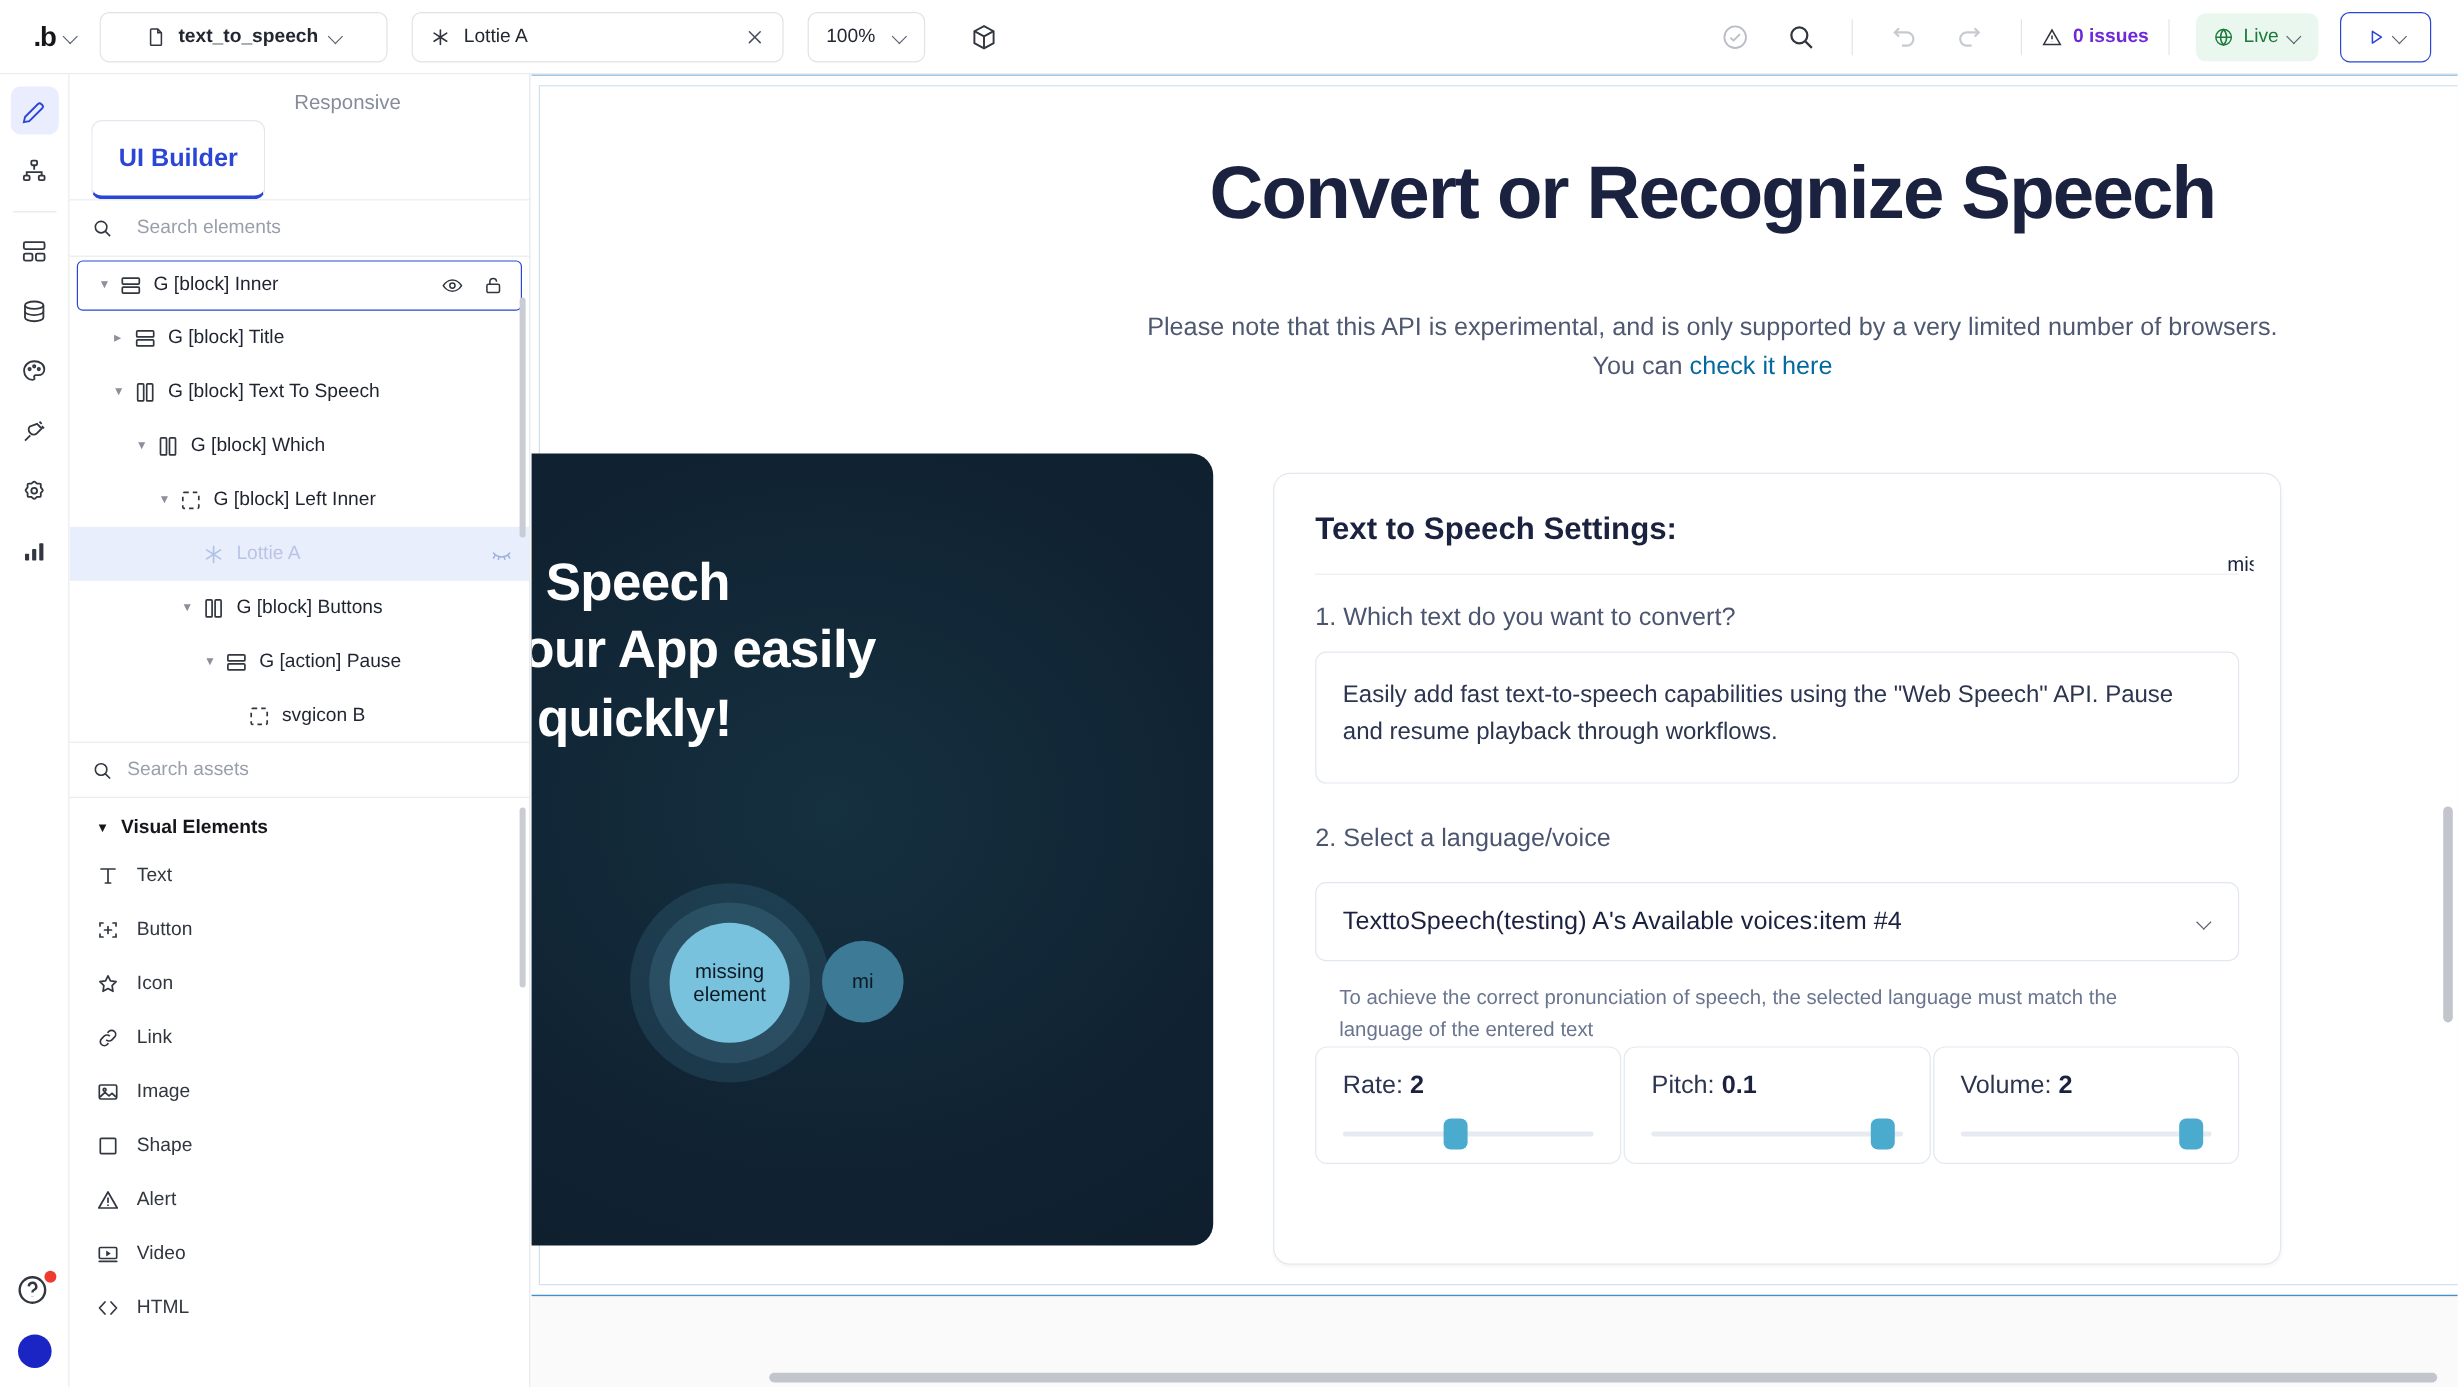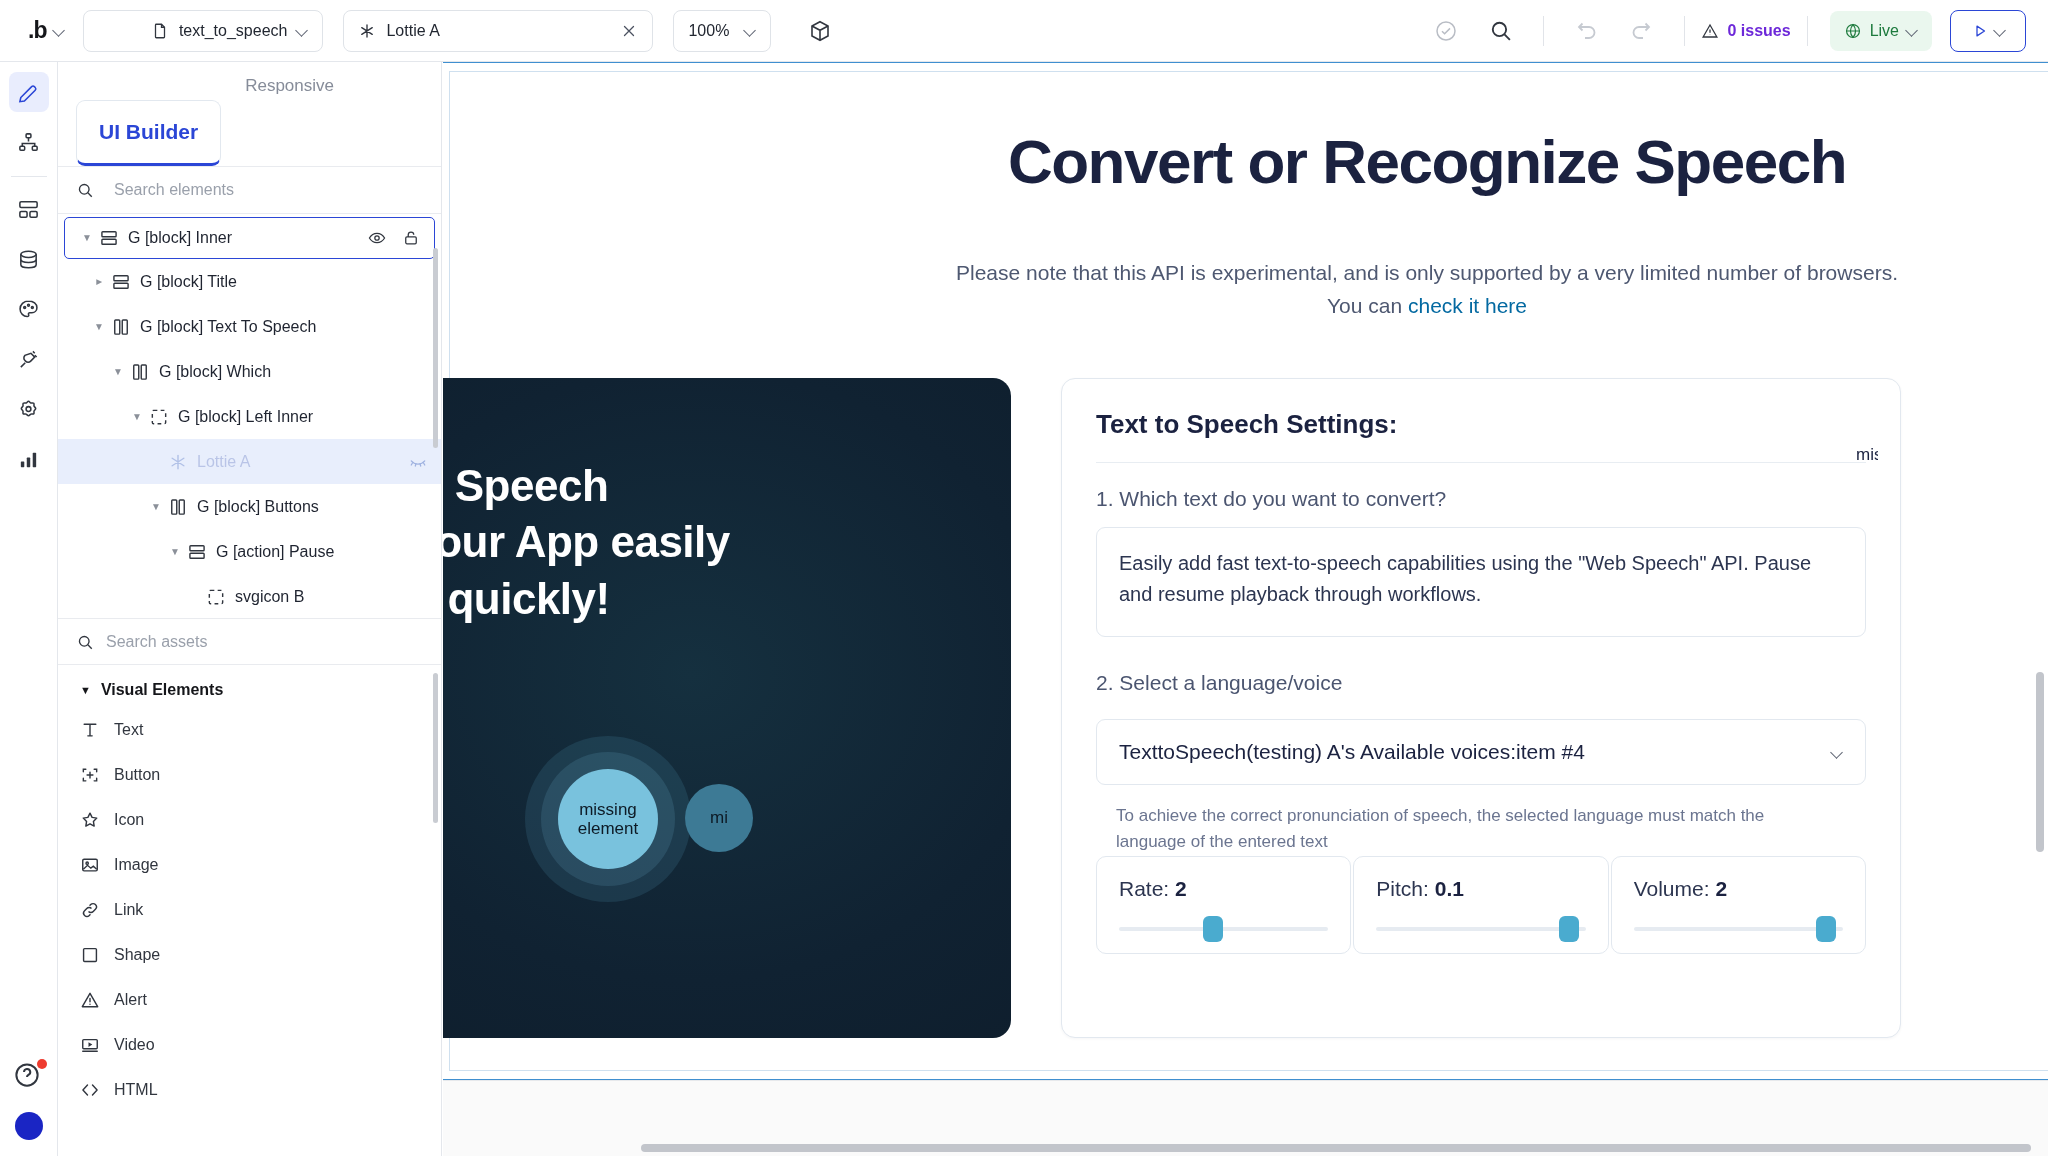--- a/index.html
+++ b/index.html
@@ -26,21 +26,21 @@
   .chev::after{
     content:""; position:absolute; left:0; top:1px;
     width:8px; height:8px; border-right:1.6px solid #5b6170; border-bottom:1.6px solid #5b6170;
     transform: rotate(45deg);
   }
   .pill {
     height: 42px; border:1px solid #dfe3e8; border-radius:8px;
     display:flex; align-items:center; gap:10px; padding:0 14px;
     background:#fff; font-size:16px; color:#222731;
   }
-  .pill.file { width: 240px; justify-content: flex-end; margin-right:20px; }
+  .pill.file { width: 240px; justify-content: center; margin-right:20px;font-weight:bold; }
   .pill.file .inner { display:flex; align-items:center; gap:10px; }
   .pill.tab { width: 310px; justify-content: space-between; margin-right: 20px; }
   .pill.tab .inner { display:flex; align-items:center; gap:10px; }
   .pill.zoom { width: 98px; justify-content: space-between; margin-right: 22px;}
   .ico { width:18px; height:18px; display:inline-block; flex: 0 0 auto; }
   .ico svg { display:block; width:100%; height:100%; }
   .sep-v { width:1px; height:30px; background:#e1e4e9; margin:0 16px; }
   .tb-right { margin-left:auto; display:flex; align-items:center; gap:0; padding-right:4px; }
   .tb-icon { width:30px; height:30px; display:flex; align-items:center; justify-content:center; margin:0 12px; }
   .issues { display:flex; align-items:center; gap:8px; font-size:16px; font-weight:600; color:#6d28d9; }
@@ -132,21 +132,21 @@
     letter-spacing:-0.5px; padding:80px 0 0 58px;
   }
   .blobs { position:absolute; left:18px; bottom:112px; width:100%; height:190px; }
   .blob { position:absolute; border-radius:50%; display:flex; align-items:center; justify-content:center;
           font-size:17px; color:#0d1a25; line-height:1.15; text-align:center; overflow:hidden; }
   .blob.s3 { left:366px; top:48px; width:68px; height:68px; background:#3d7a95; }
   .blob.halo { left:206px; top:0px; width:166px; height:166px; background:rgba(90,160,190,.16); }
   .blob.halo2 { left:222px; top:16px; width:134px; height:134px; background:rgba(110,180,210,.16); }
   .blob.main { left:239px; top:33px; width:100px; height:100px; background:#79c2dd; }
   .settings-card {
-    position:absolute; left:620px; top:0px; width:840px; height:660px;
+    position:absolute; left:620px; top:16px; width:840px; height:660px;
     background:#ffffff; border:1px solid #e2e8ef; border-radius:14px;
     box-shadow:0 1px 3px rgba(16,24,40,.04);
     padding:30px 34px 0 34px;
   }
   .sc-title { font-size:26px; font-weight:700; color:#1b2240; }
   .sc-rule { height:1px; background:#e8edf2; margin:22px 0 24px; }
   .sc-q { font-size:21px; color:#4b5570; }
   .sc-note-float { position:absolute; right:22px; top:66px; font-size:17px; color:#1b2240; white-space:nowrap; overflow:hidden; width:22px; }
   .ta {
     margin-top:16px; border:1px solid #e2e8ef; border-radius:9px;
@@ -540,35 +540,35 @@
           <span class="aico">
             <svg viewBox="0 0 24 24" fill="none" stroke="#31363f" stroke-width="1.7" width="20" height="20">
               <path d="m12 3.8 2.5 5.1 5.6.8-4 4 .9 5.6-5-2.7-5 2.7.9-5.6-4-4 5.6-.8z" stroke-linejoin="round"></path>
             </svg>
           </span>
           <span>Icon</span>
         </div>
         <div class="arow">
           <span class="aico">
             <svg viewBox="0 0 24 24" fill="none" stroke="#31363f" stroke-width="1.7" width="20" height="20">
+              <path d="M10.2 13.8a4 4 0 0 0 5.7 0l2.6-2.6a4 4 0 1 0-5.7-5.7l-1.3 1.3"></path>
+              <path d="M13.8 10.2a4 4 0 0 0-5.7 0l-2.6 2.6a4 4 0 1 0 5.7 5.7l1.3-1.3"></path>
+            </svg>
+          </span>
+          <span>Link</span>
+        </div>
+        <div class="arow">
+          <span class="aico">
+            <svg viewBox="0 0 24 24" fill="none" stroke="#31363f" stroke-width="1.7" width="20" height="20">
               <rect x="3.3" y="5" width="17.4" height="14" rx="1.6"></rect>
               <circle cx="8.6" cy="9.8" r="1.4"></circle>
               <path d="m4 17 5-4.6 4 3.4 3-2.4 4 3.6"></path>
             </svg>
           </span>
           <span>Image</span>
-        </div>
-        <div class="arow">
-          <span class="aico">
-            <svg viewBox="0 0 24 24" fill="none" stroke="#31363f" stroke-width="1.7" width="20" height="20">
-              <path d="M10.2 13.8a4 4 0 0 0 5.7 0l2.6-2.6a4 4 0 1 0-5.7-5.7l-1.3 1.3"></path>
-              <path d="M13.8 10.2a4 4 0 0 0-5.7 0l-2.6 2.6a4 4 0 1 0 5.7 5.7l1.3-1.3"></path>
-            </svg>
-          </span>
-          <span>Link</span>
         </div>
         <div class="arow">
           <span class="aico">
             <svg viewBox="0 0 24 24" fill="none" stroke="#31363f" stroke-width="1.7" width="20" height="20">
               <rect x="4.3" y="4.3" width="15.4" height="15.4" rx="1.2"></rect>
             </svg>
           </span>
           <span>Shape</span>
         </div>
         <div class="arow">

